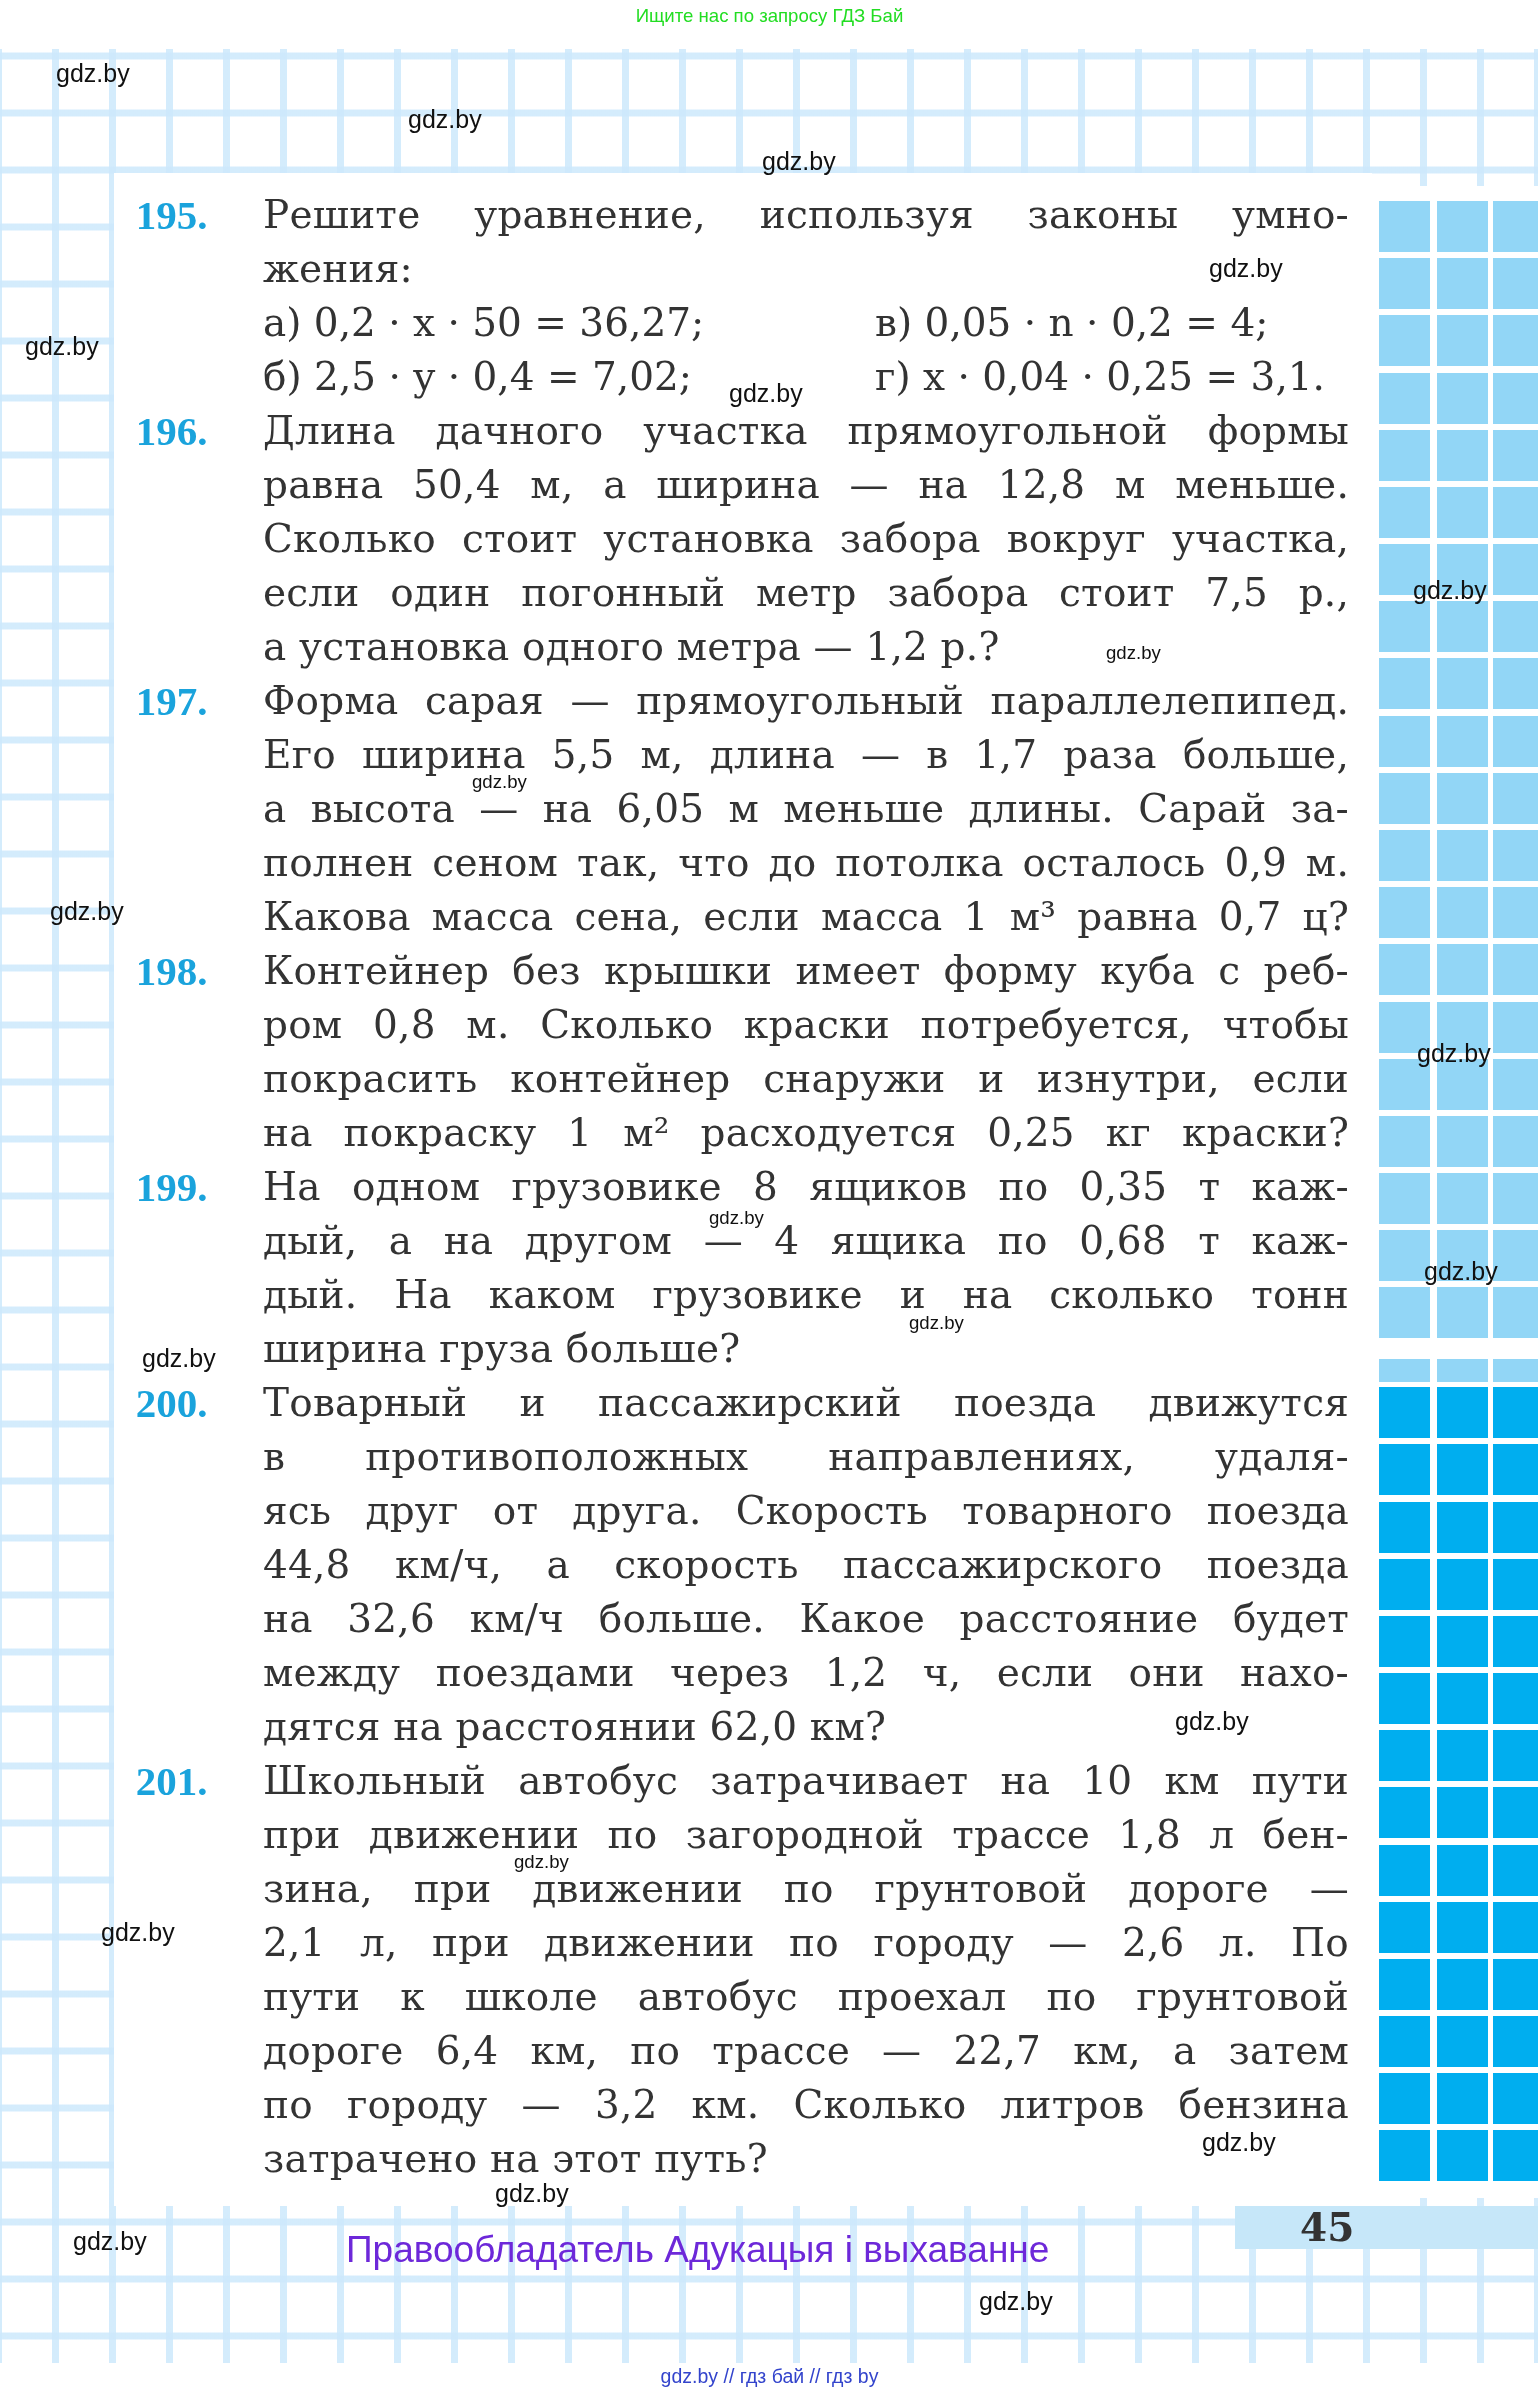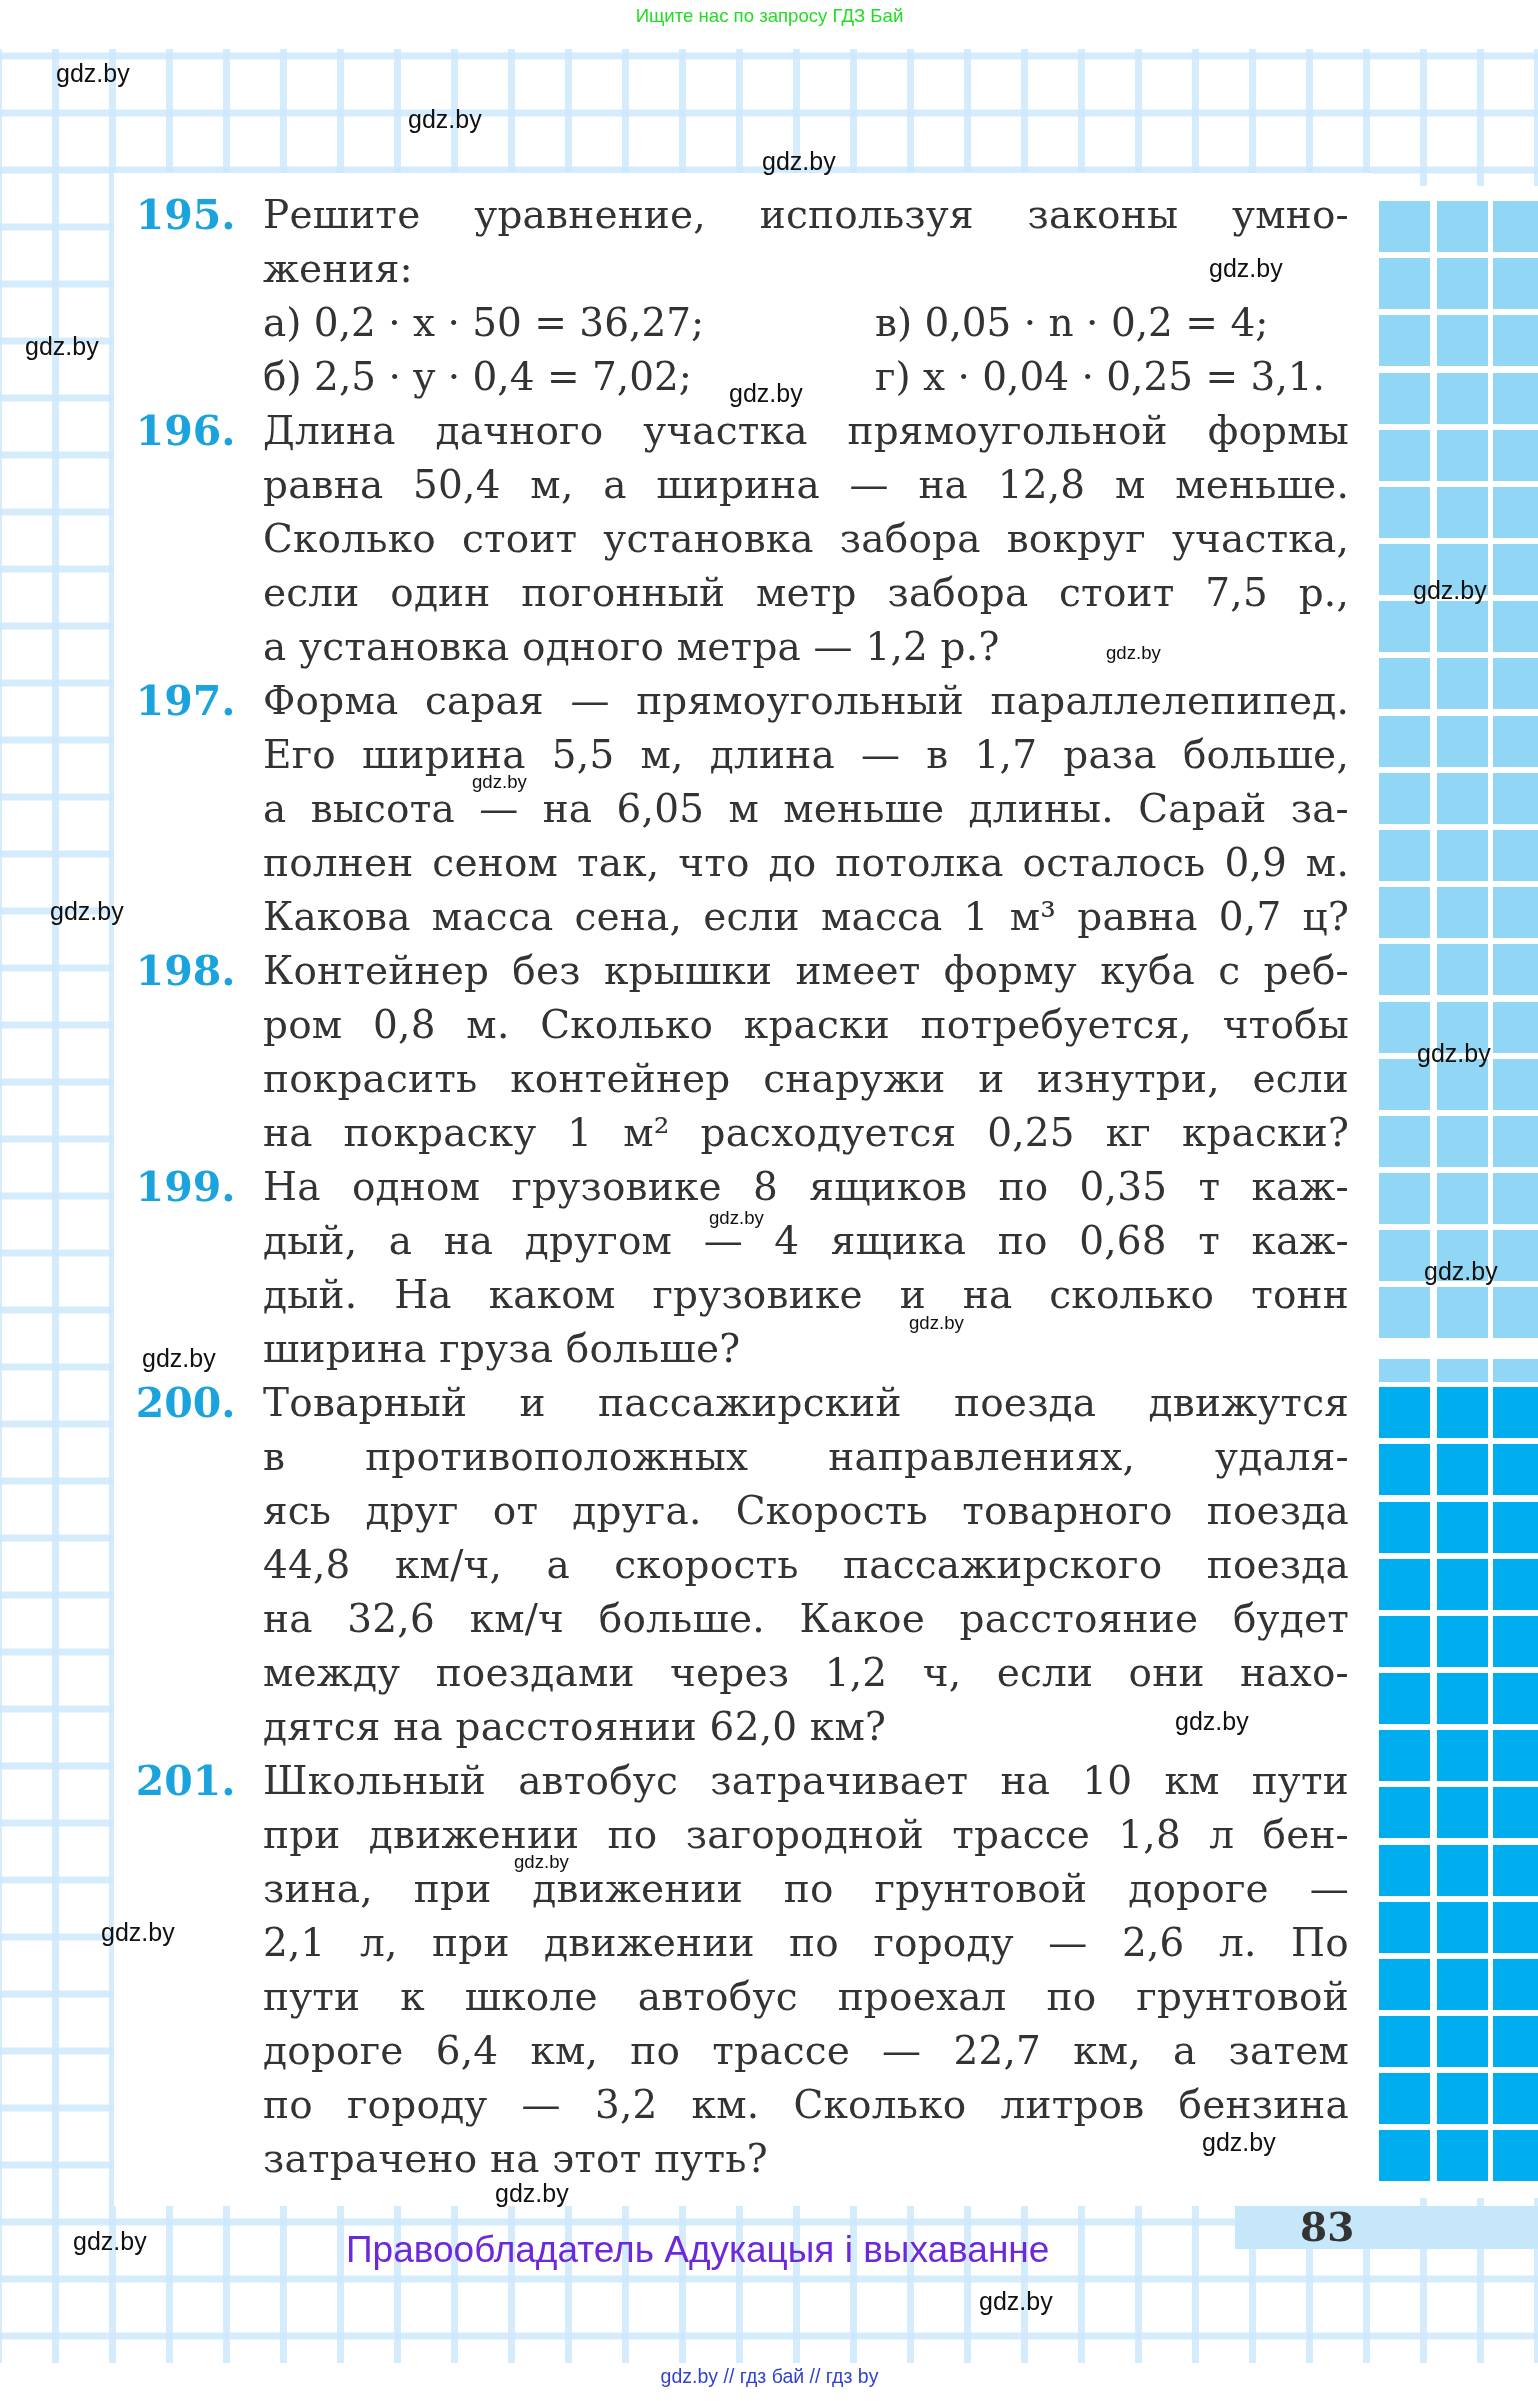--- a/index.html
+++ b/index.html
@@ -41,21 +41,21 @@
   .page-num {
     position: absolute; left: 1300px; top: 2204px; font-size: 39px; font-weight: bold;
     color: #333; font-family: "DejaVu Serif", serif;
   }
   .content {
     position: absolute; left: 133px; top: 188px; width: 1223px;
   }
   .problem { position: relative; }
   .pnum {
     position: absolute; left: 2.7px; top: 0; color: #1aa3dc; font-weight: bold;
-    font-size: 41px; line-height: 54px;
+    font-size: 41px; line-height: 54px; font-family: Liberation Serif, serif;
   }
   .line {
     margin-left: 130px; font-size: 39px; line-height: 54px; color: #333333;
     white-space: nowrap; text-align: justify; text-align-last: justify;
     width: 1086px; letter-spacing: 0.2px;
   }
   .line.last { text-align-last: left; }
   .eq-row { margin-left: 130px; font-size: 39px; line-height: 54px; color: #333; white-space: nowrap; position: relative; height: 54px; }
   .eq-row span.col2 { position: absolute; left: 612px; }
   .wm {
@@ -182,21 +182,21 @@
     <div class="sq dark" style="left: 121px; top: 1830px;"></div>
     <div class="sq dark" style="left: 7px; top: 1887px;"></div>
     <div class="sq dark" style="left: 65px; top: 1887px;"></div>
     <div class="sq dark" style="left: 121px; top: 1887px;"></div>
     <div class="sq dark" style="left: 7px; top: 1944px;"></div>
     <div class="sq dark" style="left: 65px; top: 1944px;"></div>
     <div class="sq dark" style="left: 121px; top: 1944px;"></div>
   </div>
 
 <div class="page-num-bar"></div>
-<div class="page-num">83</div>
+<div class="page-num">45</div>
 
 <div class="content">
 
   <div class="problem">
     <div class="pnum">195.</div>
     <div class="line">Решите уравнение, используя законы умно-</div>
     <div class="line last">жения:</div>
     <div class="eq-row">
       <span>а) 0,2 · x · 50 = 36,27;</span>
       <span class="col2">в) 0,05 · n · 0,2 = 4;</span>

